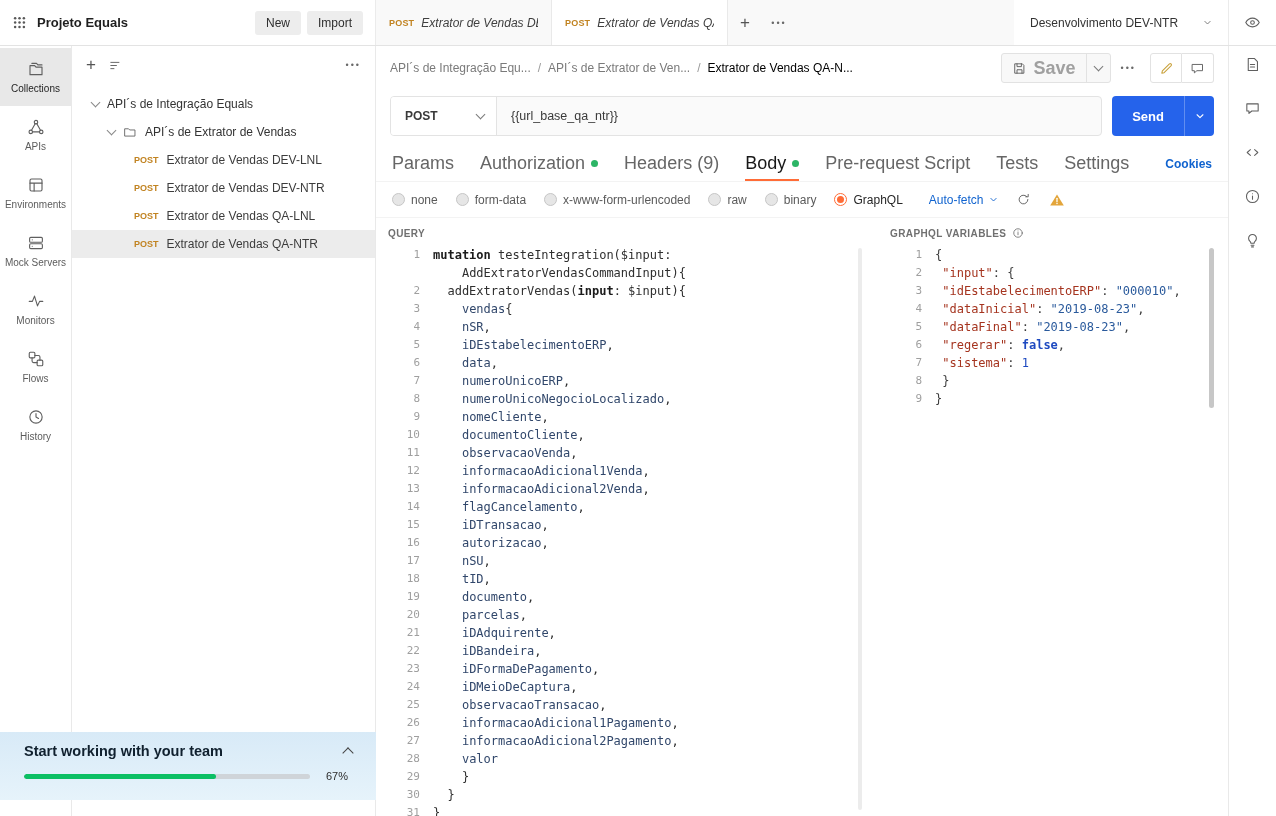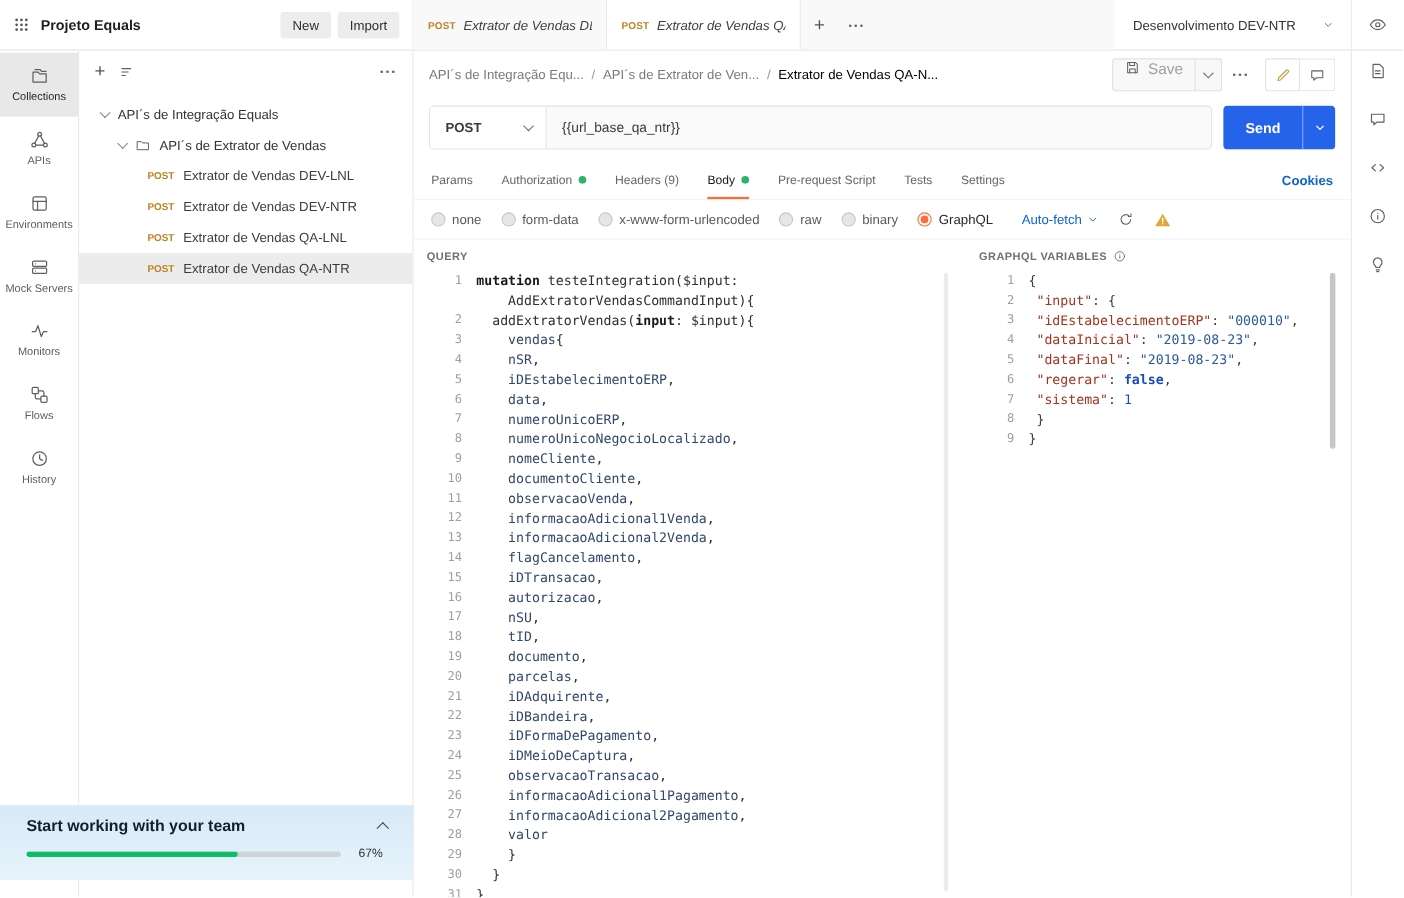--- a/index.html
+++ b/index.html
@@ -47,37 +47,37 @@
 
   
   .main { flex: 1; min-width: 0; display: flex; flex-direction: column; }
   .row-bc { height: 44px; display: flex; align-items: center; padding: 0 14px; }
   .bc { display: flex; align-items: center; gap: 7px; color: #7a7a7a; min-width: 0; white-space: nowrap; }
   .bc-item { cursor: pointer; }
   .bc-item.last { color: #000000; }
   .bc-sep { color: #9a9a9a; }
   .bc-actions { margin-left: auto; display: flex; align-items: center; gap: 10px; }
   .save-group { display: flex; align-items: stretch; height: 30px; border: 1px solid #e2e2e2; border-radius: 3px; background: #f8f8f8; color: #a0a0a0; }
-  .save-main { display: flex; align-items: flex-start; gap: 7px; padding: 0 10px; font-size: 14px; cursor: pointer; }
+  .save-main { display: flex; align-items: center; gap: 7px; padding: 0 10px; font-size: 18px; cursor: pointer; font-weight: bold; }
   .save-chev { border-left: 1px solid #e2e2e2; display: flex; align-items: center; padding: 0 8px; cursor: pointer; }
   .seg { display: flex; margin-left: 4px; }
   .seg-btn { width: 32px; height: 30px; border: 1px solid #e2e2e2; background: #fff; display: flex; align-items: center; justify-content: center; cursor: pointer; }
   .seg-btn:first-child { border-radius: 3px 0 0 3px; }
   .seg-btn:last-child { border-radius: 0 3px 3px 0; border-left: none; }
 
   .row-url { padding: 6px 14px 10px; display: flex; gap: 10px; }
   .url-box { flex: 1; display: flex; height: 40px; border: 1px solid #e3e3e3; border-radius: 4px; overflow: hidden; background: #fafafa; }
   .method-btn { width: 106px; background: #fff; border-right: 1px solid #e3e3e3; display: flex; align-items: center; justify-content: space-between; padding: 0 12px 0 14px; font-weight: 600; color: #3a3a3a; cursor: pointer; }
   .url-val { display: flex; align-items: center; padding: 0 14px; font-size: 12.5px; color: #3a3a3a; flex: 1; cursor: text; }
   .send-group { display: flex; height: 40px; border-radius: 4px; overflow: hidden; }
   .send-main { background: var(--send, #2563eb); color: #fff; display: flex; align-items: center; padding: 0 20px; font-size: 13px; font-weight: 600; cursor: pointer; }
   .send-chev { background: var(--send, #2563eb); border-left: 1px solid rgba(255,255,255,.28); width: 30px; display: flex; align-items: center; justify-content: center; cursor: pointer; }
 
   .row-rtabs { display: flex; align-items: center; gap: 26px; height: 36px; padding: 0 16px; border-bottom: 1px solid #f3f3f3; }
-  .rtab { height: 100%; display: flex; align-items: center; gap: 6px; font-size: 11px; color: #666; border-bottom: 2px solid transparent; padding-top: 2px; cursor: pointer; }
+  .rtab { height: 100%; display: flex; align-items: center; gap: 6px; font-size: 18px; color: #666; border-bottom: 2px solid transparent; padding-top: 2px; cursor: pointer; }
   .rtab.active { color: #181818; border-bottom-color: var(--accent, #ff6c37); }
   .gdot { width: 7px; height: 7px; border-radius: 50%; background: var(--dotg, #2cb566); }
   .cookies { margin-left: auto; color: var(--link, #1063cf); font-weight: 600; cursor: pointer; }
 
   .row-btypes { display: flex; align-items: center; gap: 18px; height: 36px; padding: 0 16px; border-bottom: 1px solid #f3f3f3; }
   .btype { display: flex; align-items: center; gap: 6px; color: #5a5a5a; cursor: pointer; }
   .btype.sel .btype-label { color: #262626; }
   .radio { width: 13px; height: 13px; border-radius: 50%; background: #e6e6e6; border: 1px solid #c6c6c6; display: flex; align-items: center; justify-content: center; }
   .radio.on { background: #fff; border-color: var(--accent, #ff6c37); }
   .radio-dot { width: 7px; height: 7px; border-radius: 50%; background: var(--accent, #ff6c37); }

